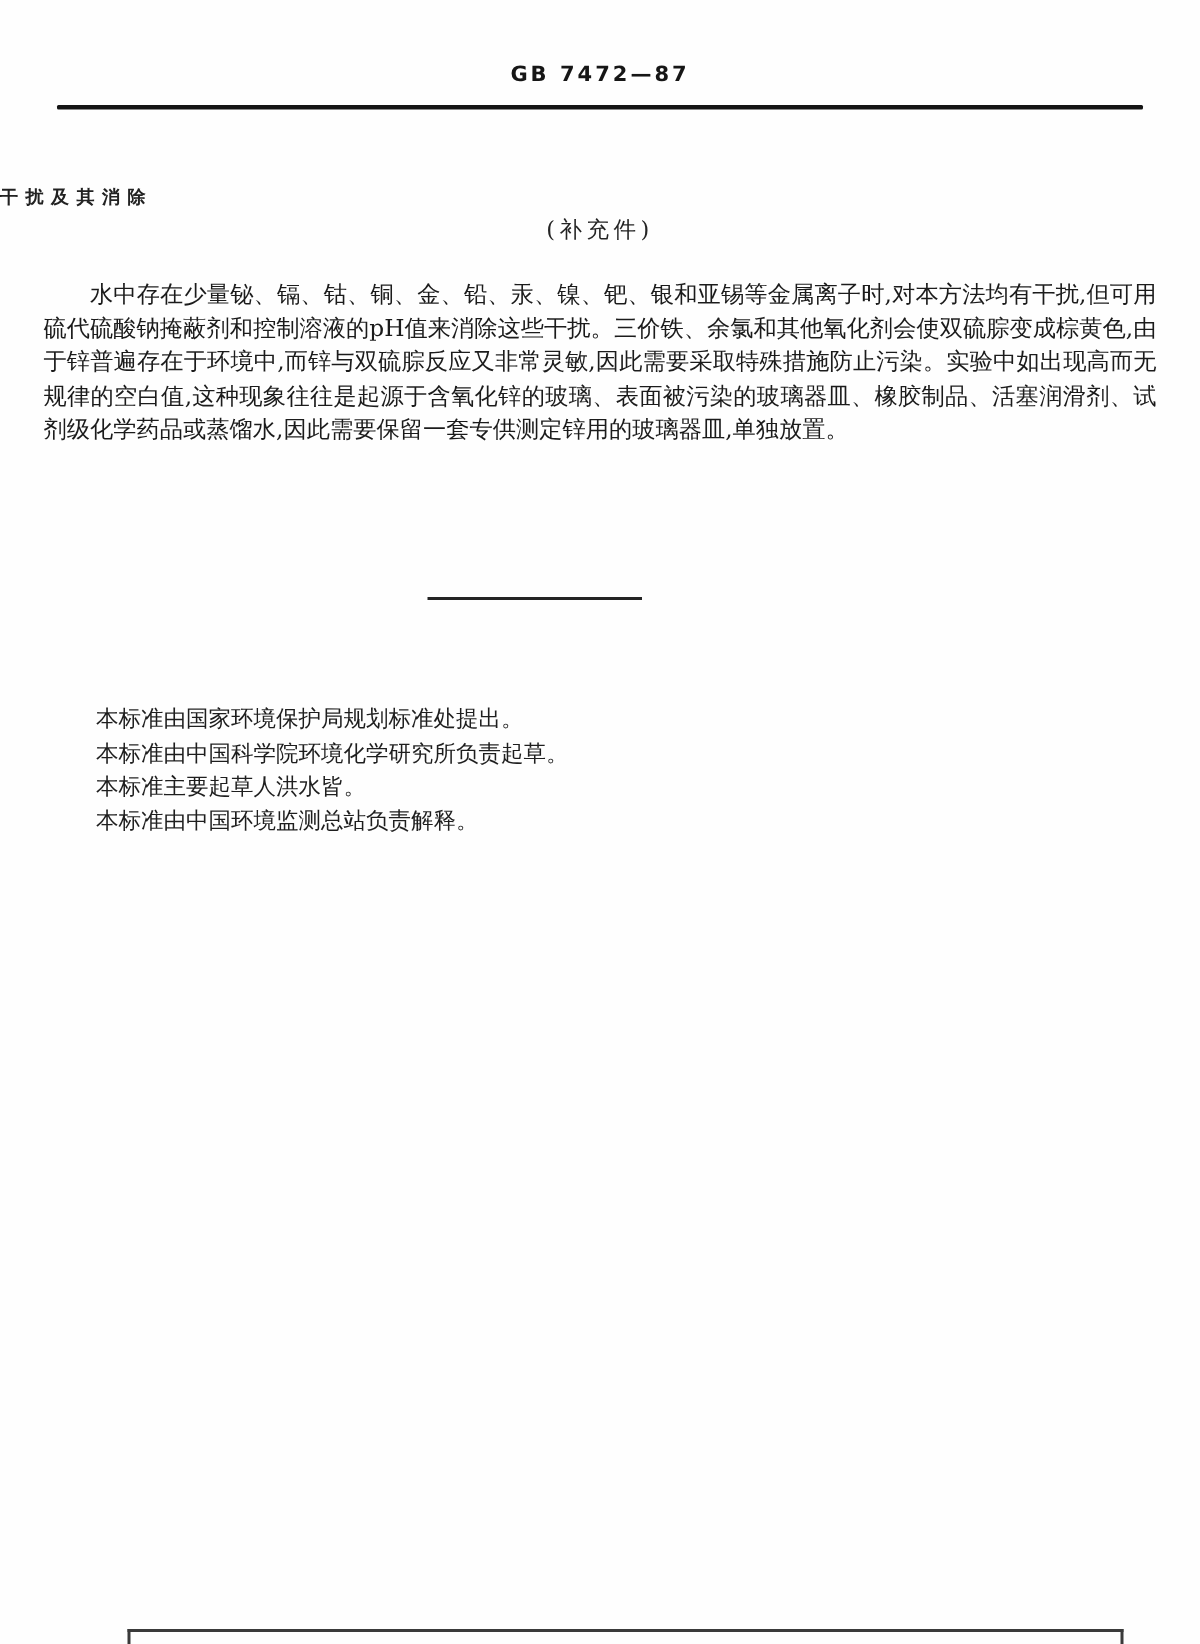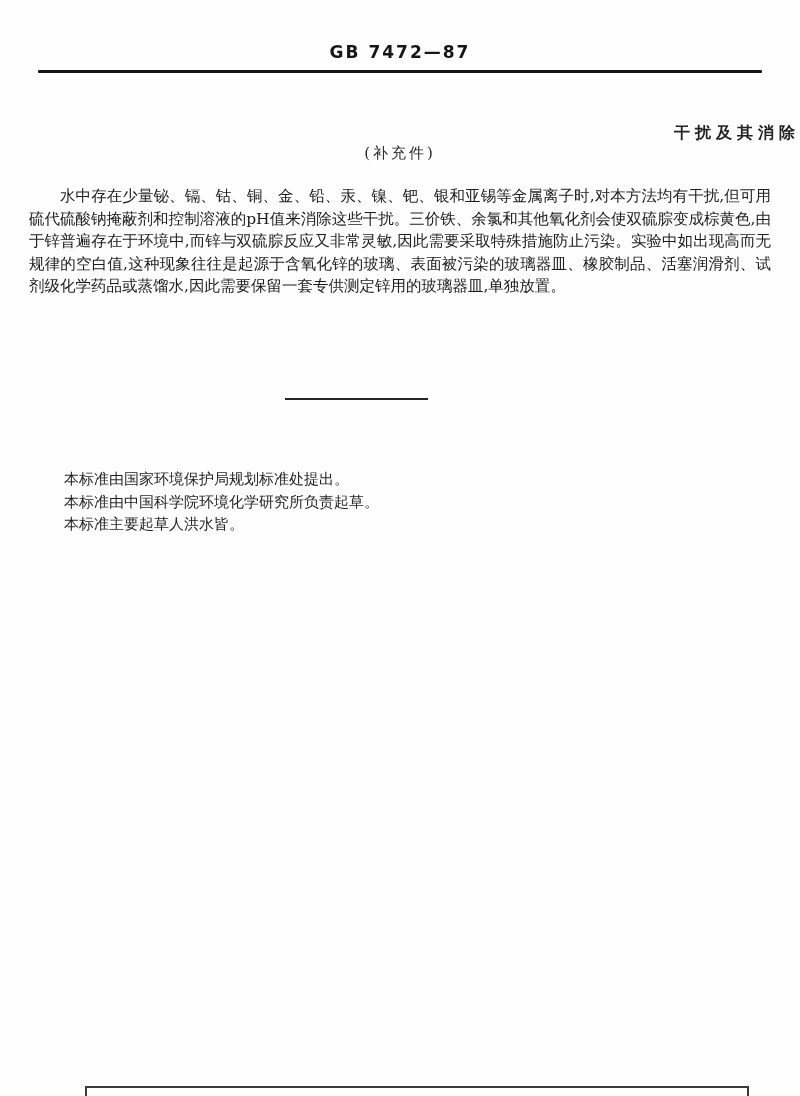--- a/index.html
+++ b/index.html
@@ -18,21 +18,21 @@
   }
   
   .doc-number {
     position: absolute;
     top: 42px;
     left: 0;
     width: 100%;
     text-align: center;
     font-family: "DejaVu Sans", "Liberation Sans", sans-serif;
     font-weight: bold;
-    font-size: 17px;
+    font-size: 14px;
     letter-spacing: 2px;
     color: #161616;
   }
   .header-rule {
     position: absolute;
     top: 70px;
     left: 38px;
     width: 724px;
     height: 3px;
     background: #141414;
@@ -49,22 +49,22 @@
     font-size: 18px;
     letter-spacing: 10px;
     color: #181818;
     z-index: 2;
   }
   .appendix-subtitle {
     position: absolute;
     top: 123px;
     left: 0;
     width: 100%;
-    text-align: right;
-    font-size: 16px;
+    text-align: left;
+    font-size: 12px;
     letter-spacing: 5px;
     font-weight: 600;
     color: #222;
     z-index: 2;
   }
   .appendix-note {
     position: absolute;
     top: 144px;
     left: 0;
     width: 100%;
@@ -163,17 +163,18 @@
   <div class="body-text">
     <p>水中存在少量铋、镉、钴、铜、金、铅、汞、镍、钯、银和亚锡等金属离子时,对本方法均有干扰,但可用硫代硫酸钠掩蔽剂和控制溶液的pH值来消除这些干扰。三价铁、余氯和其他氧化剂会使双硫腙变成棕黄色,由于锌普遍存在于环境中,而锌与双硫腙反应又非常灵敏,因此需要采取特殊措施防止污染。实验中如出现高而无规律的空白值,这种现象往往是起源于含氧化锌的玻璃、表面被污染的玻璃器皿、橡胶制品、活塞润滑剂、试剂级化学药品或蒸馏水,因此需要保留一套专供测定锌用的玻璃器皿,单独放置。</p>
   </div>
 
   <div class="divider"></div>
 
   <div class="notes">
     <div class="note-line">本标准由国家环境保护局规划标准处提出。</div>
     <div class="note-line">本标准由中国科学院环境化学研究所负责起草。</div>
     <div class="note-line">本标准主要起草人洪水皆。</div>
+    <div class="note-line">本标准由中国环境监测总站负责解释。</div>
   </div>
 
   <div class="bottom-box"></div>
 
 </div>
 
 </body></html>

